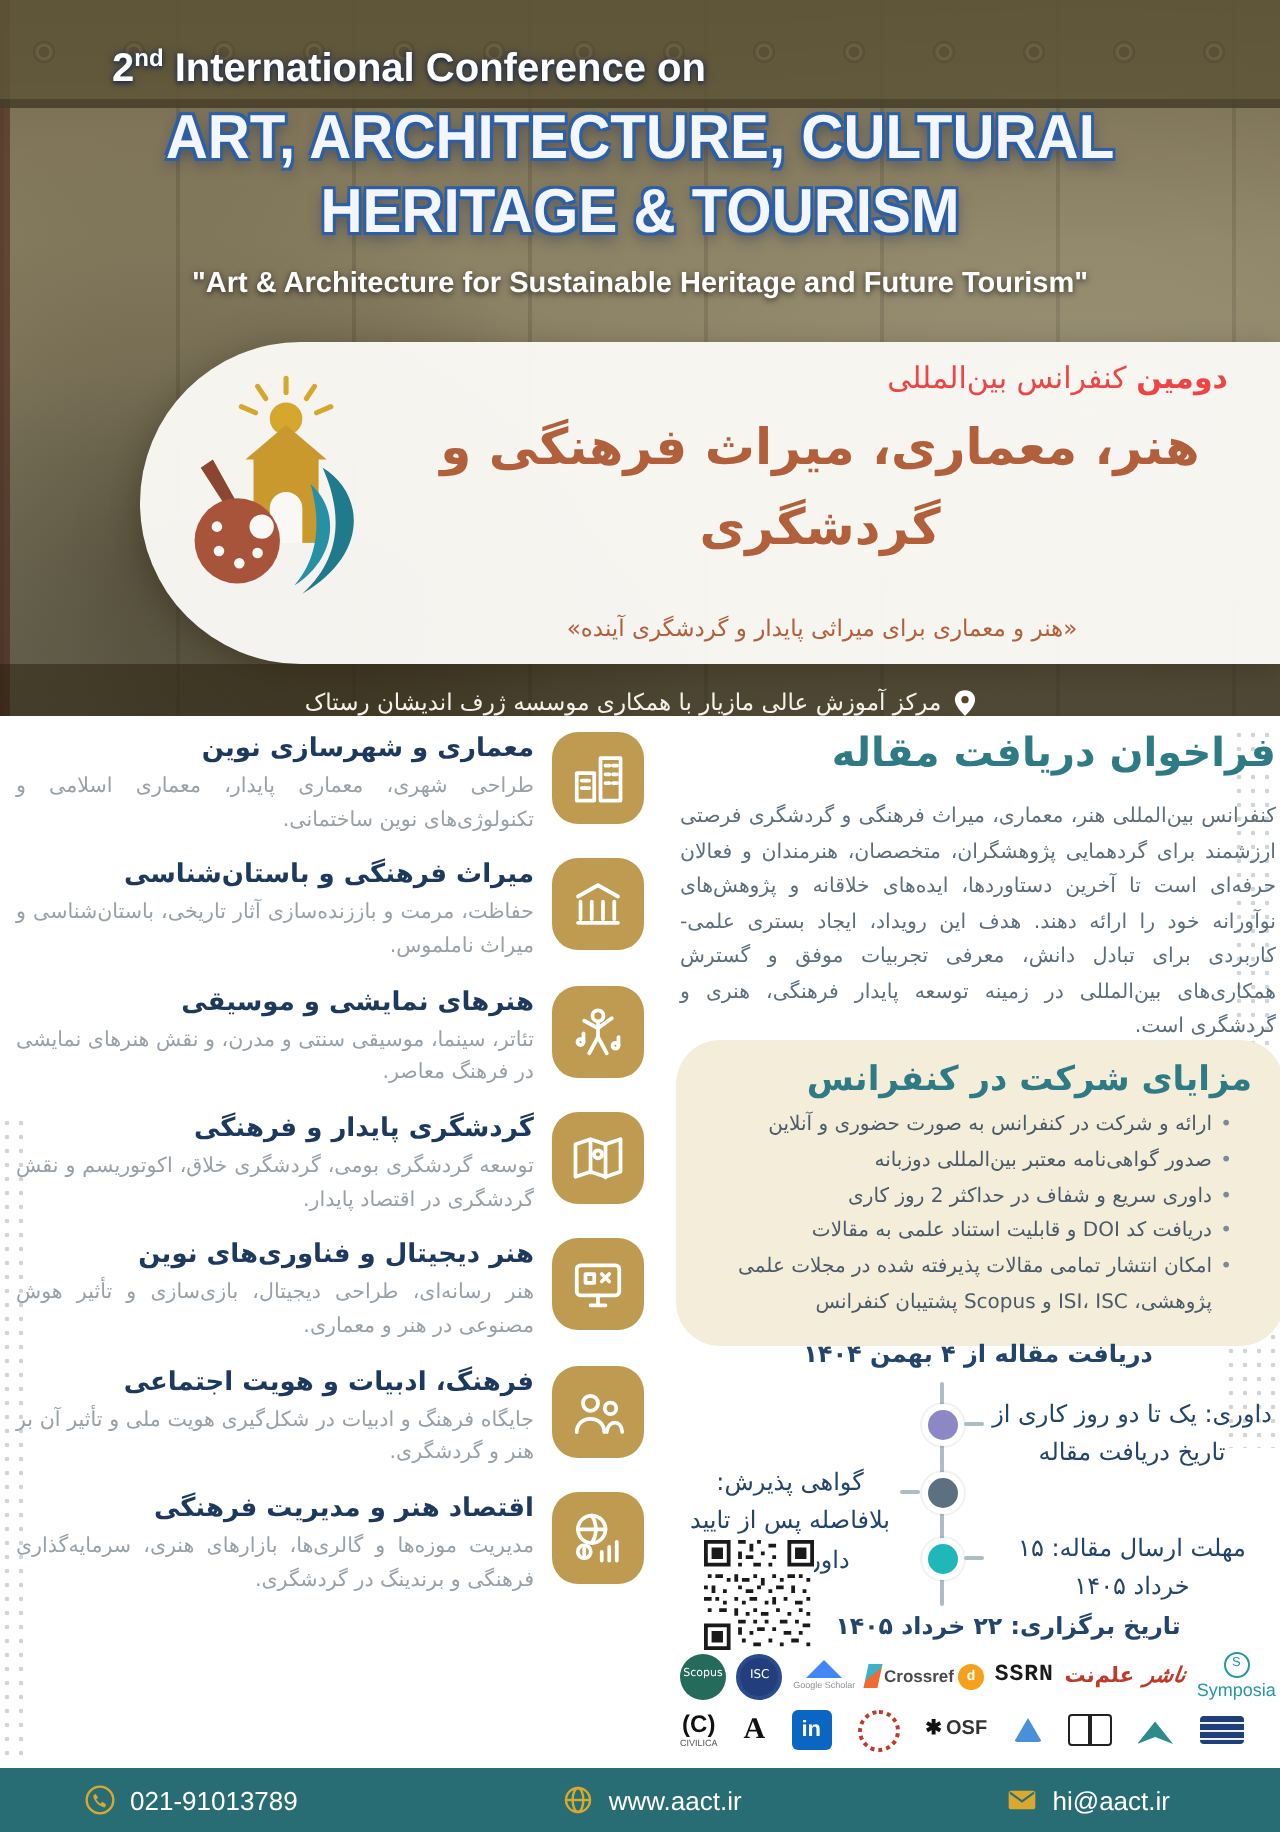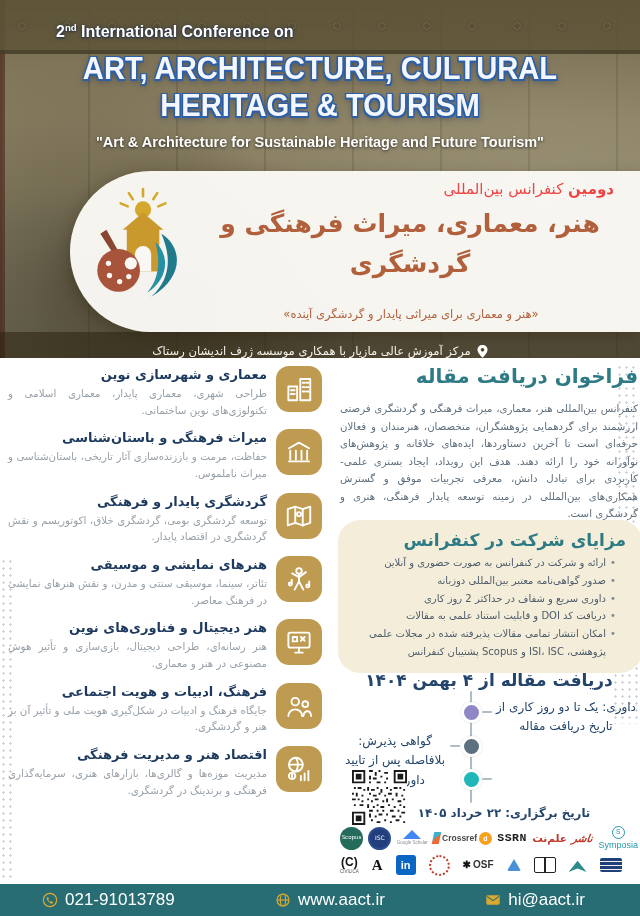--- a/index.html
+++ b/index.html
@@ -14,21 +14,21 @@
       radial-gradient(circle at 30% 82%, rgba(48,40,22,.38), rgba(0,0,0,0) 30%),
       radial-gradient(circle at 85% 60%, rgba(255,250,230,.10), rgba(0,0,0,0) 45%),
       repeating-linear-gradient(90deg, rgba(30,25,12,.14) 0 2px, rgba(0,0,0,0) 2px 88px),
       linear-gradient(180deg,#665c41 0%,#7c7155 14%,#8b8164 34%,#8e8569 52%,#827d66 74%,#6f6c59 100%);}
   .hero-frieze{position:absolute;left:0;top:0;width:100%;height:54px;opacity:.85;
     background:
       radial-gradient(circle 9px at 22px 26px, #554c33 28%, #6e6447 34%, #51482f 58%, rgba(0,0,0,0) 64%),
       linear-gradient(180deg,#5e5539 0 92%, #463e28 92% 100%);
     background-size:45px 54px, 100% 100%;}
   .hero-kicker{position:absolute;left:56px;top:22px;color:#fff;
-    font-family:"Liberation Sans","DejaVu Sans",sans-serif;font-weight:bold;font-size:16px;
+    font-family:"Liberation Sans","DejaVu Sans",sans-serif;font-weight:bold;font-size:20px;
     text-shadow:0 1px 2px rgba(15,35,80,.8),0 0 4px rgba(15,35,80,.6);}
   .hero-kicker sup{font-size:.6em;}
   .hero-title{position:absolute;left:0;top:50px;width:100%;margin:0;text-align:center;
     font-family:"Liberation Sans","DejaVu Sans",sans-serif;font-weight:bold;font-size:31px;line-height:37px;
     color:#f3f7fd;transform:scaleX(.94);
     text-shadow:-1.5px -1.5px 0 #2d5fa6,1.5px -1.5px 0 #2d5fa6,-1.5px 1.5px 0 #2d5fa6,1.5px 1.5px 0 #2d5fa6,0 3px 7px rgba(18,40,88,.55);}
   .hero-title-inner{display:block;max-width:600px;margin:0 auto;}
   .hero-subtitle{position:absolute;left:0;top:134px;width:100%;text-align:center;color:#fdfdfd;
     font-family:"Liberation Sans","DejaVu Sans",sans-serif;font-weight:bold;font-size:14.5px;
     text-shadow:0 1px 3px rgba(0,0,0,.65);}
@@ -72,21 +72,21 @@
   .call-title{position:absolute;top:6px;right:0;left:0;margin:0;color:#2e7b85;font-size:20px;font-weight:600;text-align:right;}
   .call-body{position:absolute;top:42px;right:0;left:0;margin:0;color:#5d6e7c;font-size:10.2px;line-height:1.72;text-align:justify;}
   .benefits{position:absolute;top:162px;right:-4px;left:-2px;background:#f4edda;border-radius:22px;padding:10px 16px 12px;}
   .benefits-title{margin:0 0 4px;color:#2e7b85;font-size:17px;font-weight:600;text-align:right;}
   .benefits ul{margin:0;padding:0 10px 0 0;list-style:none;}
   .benefits li{position:relative;color:#4b5b6a;font-size:10px;line-height:1.78;padding-right:10px;}
   .benefits li::before{content:"•";position:absolute;right:0;top:0;color:#7b8a97;}
 
   
   .timeline{position:absolute;top:312px;left:0;right:0;height:150px;color:#23456b;}
-  .tl-start{position:absolute;top:0;left:0;right:0;text-align:center;font-size:17px;font-weight:600;}
+  .tl-start{position:absolute;top:0;left:0;right:0;text-align:center;font-size:12px;font-weight:600;}
   .tl-line{position:absolute;left:130px;top:21px;width:2px;height:112px;background:#aebcc4;border-radius:2px;}
   .tl-node{position:absolute;width:15px;height:15px;border-radius:50%;border:3px solid #fff;box-shadow:0 0 0 1px rgba(0,0,0,.05);}
   .tl-node.n1{left:121px;top:32px;background:#8d87c6;}
   .tl-node.n2{left:121px;top:66px;background:#5c7080;}
   .tl-node.n3{left:121px;top:99px;background:#1fb7ba;}
   .tl-conn{position:absolute;height:2px;background:#aebcc4;border-radius:2px;}
   .c1{left:142px;top:41px;width:10px;}
   .c2{left:110px;top:75px;width:10px;}
   .c3{left:142px;top:108px;width:10px;}
   .tl-text{position:absolute;font-size:12px;line-height:1.62;text-align:center;}
@@ -122,21 +122,21 @@
   .chip-osf{flex-direction:row;gap:2px;color:#333;font-weight:bold;font-size:10px;font-family:"Liberation Sans",sans-serif;}
   .osf-gear{color:#111;font-size:10px;}
   .chip-scholarfig{width:0;height:0;border-left:7px solid rgba(0,0,0,0);border-right:7px solid rgba(0,0,0,0);border-bottom:12px solid #4a90d9;border-radius:2px;}
   .chip-book{width:20px;height:14px;border:1.6px solid #222;border-radius:2px;background:linear-gradient(90deg,rgba(0,0,0,0) 0 46%,#222 46% 54%,rgba(0,0,0,0) 54%);}
   .chip-leafbook{width:18px;height:14px;background:#2e8b8b;clip-path:polygon(0 100%,50% 20%,100% 100%,50% 75%);}
   .chip-navybadge{width:22px;height:14px;border-radius:2px;background:repeating-linear-gradient(180deg,#1f3f7a 0 3px,#f0f0f0 3px 4px);}
 
   
   .footer{position:absolute;left:0;top:884px;width:640px;height:32px;background:#286d73;
     display:flex;align-items:center;justify-content:space-between;padding:0 55px 0 42px;box-sizing:border-box;}
-  .footer-item{display:flex;align-items:center;gap:7px;color:#fff;font-size:17px;
+  .footer-item{display:flex;align-items:center;gap:7px;color:#fff;font-size:13px;
     font-family:"Liberation Sans","DejaVu Sans",sans-serif;}
   .footer-item svg{width:16px;height:16px;}
 </style>
 </head>
 <body>
 
 <div class="poster">
 
   <header class="hero">
     <div class="hero-frieze"></div>
@@ -215,47 +215,47 @@
         </div>
         <div class="topic-text">
             <div class="topic-title">میراث فرهنگی و باستان‌شناسی</div>
             <div class="topic-desc">حفاظت، مرمت و باززنده‌سازی آثار تاریخی، باستان‌شناسی و میراث ناملموس.</div>
           </div>
       </article>
 
       <article class="topic">
         <div class="topic-icon">
           <svg viewBox="0 0 24 24">
-              <path d="M3 6.5l6-2 6 2 6-2v13l-6 2-6-2-6 2z"></path>
-              <path d="M9 4.8v13 M15 6.8v13"></path>
-              <circle cx="12" cy="10.5" r="1.6"></circle>
-            </svg>
-        </div>
-        <div class="topic-text">
-            <div class="topic-title">گردشگری پایدار و فرهنگی</div>
-            <div class="topic-desc">توسعه گردشگری بومی، گردشگری خلاق، اکوتوریسم و نقش گردشگری در اقتصاد پایدار.</div>
-          </div>
-      </article>
-
-      <article class="topic">
-        <div class="topic-icon">
-          <svg viewBox="0 0 24 24">
               <circle cx="12" cy="5.5" r="2.2"></circle>
               <path d="M12 8.5v5.5"></path>
               <path d="M6.5 7.5 L12 10.5 L17.5 6.5"></path>
               <path d="M12 14l-3.5 6.5 M12 14l3.5 6.5"></path>
               <circle cx="5" cy="16" r="1.2"></circle>
               <path d="M6.2 16V12.5"></path>
               <circle cx="19" cy="17.5" r="1.2"></circle>
               <path d="M20.2 17.5V14"></path>
             </svg>
         </div>
         <div class="topic-text">
             <div class="topic-title">هنرهای نمایشی و موسیقی</div>
             <div class="topic-desc">تئاتر، سینما، موسیقی سنتی و مدرن، و نقش هنرهای نمایشی در فرهنگ معاصر.</div>
+          </div>
+      </article>
+
+      <article class="topic">
+        <div class="topic-icon">
+          <svg viewBox="0 0 24 24">
+              <path d="M3 6.5l6-2 6 2 6-2v13l-6 2-6-2-6 2z"></path>
+              <path d="M9 4.8v13 M15 6.8v13"></path>
+              <circle cx="12" cy="10.5" r="1.6"></circle>
+            </svg>
+        </div>
+        <div class="topic-text">
+            <div class="topic-title">گردشگری پایدار و فرهنگی</div>
+            <div class="topic-desc">توسعه گردشگری بومی، گردشگری خلاق، اکوتوریسم و نقش گردشگری در اقتصاد پایدار.</div>
           </div>
       </article>
 
       <article class="topic">
         <div class="topic-icon">
           <svg viewBox="0 0 24 24">
               <rect x="3.5" y="4.5" width="17" height="12" rx="1.5"></rect>
               <path d="M9 20.5h6 M12 16.5v4"></path>
               <path d="M7 8h3.5v3.5H7z M13.5 8l3 3 M13.5 11l3-3"></path>
             </svg>
@@ -318,20 +318,21 @@
         <div class="tl-start">دریافت مقاله از ۴ بهمن ۱۴۰۴</div>
         <div class="tl-line"></div>
         <div class="tl-node n1"></div>
         <div class="tl-node n2"></div>
         <div class="tl-node n3"></div>
         <div class="tl-conn c1"></div>
         <div class="tl-conn c2"></div>
         <div class="tl-conn c3"></div>
         <div class="tl-text tl-review">داوری: یک تا دو روز کاری از تاریخ دریافت مقاله</div>
         <div class="tl-text tl-accept">گواهی پذیرش: بلافاصله پس از تایید داوری مقاله</div>
+        <div class="tl-text tl-deadline">مهلت ارسال مقاله: ۱۵ خرداد ۱۴۰۵</div>
         <div class="tl-event">تاریخ برگزاری: ۲۲ خرداد ۱۴۰۵</div>
 
         <svg class="qr" viewBox="0 0 29 29">
           <rect width="29" height="29" fill="#fff"></rect>
           <path fill="#1a1a1a" d="M0 0h7v7H0z M22 0h7v7h-7z M0 22h7v7H0z"></path>
           <path fill="#fff" d="M1 1h5v5H1z M23 1h5v5h-5z M1 23h5v5H1z"></path>
           <path fill="#1a1a1a" d="M2 2h3v3H2z M24 2h3v3h-3z M2 24h3v3h-3z"></path>
           <path fill="#1a1a1a" d="M9 0h2v1H9z M12 1h1v2h-1z M14 0h1v1h-1z M17 1h2v1h-2z M9 3h1v2H9z M11 4h2v1h-2z M15 3h1v1h-1z M18 4h1v1h-1z M9 6h1v1H9z M13 6h2v1h-2z M17 6h1v1h-1z M1 9h1v1H1z M3 9h2v1H3z M6 10h1v1H6z M0 12h1v1H0z M2 12h1v2H2z M5 13h1v1H5z M8 9h1v2H8z M10 10h2v1h-2z M13 9h1v1h-1z M15 10h1v2h-1z M18 9h1v1h-1z M20 10h1v1h-1z M22 9h2v1h-2z M25 9h1v1h-1z M27 10h1v1h-1z M9 12h1v1H9z M11 13h2v1h-2z M14 12h1v1h-1z M17 13h1v1h-1z M19 12h2v1h-2z M23 12h1v2h-1z M26 13h1v1h-1z M0 15h2v1H0z M3 15h1v1H3z M5 16h1v1H5z M8 15h1v1H8z M10 16h1v1h-1z M12 15h2v1h-2z M16 16h1v1h-1z M18 15h1v2h-1z M21 15h1v1h-1z M24 16h2v1h-2z M27 15h1v1h-1z M1 18h1v1H1z M4 18h2v1H4z M8 18h1v2H8z M11 19h1v1h-1z M13 18h1v1h-1z M15 19h2v1h-2z M19 18h1v1h-1z M22 19h1v1h-1z M25 18h1v1h-1z M27 19h1v1h-1z M9 21h2v1H9z M13 21h1v1h-1z M16 21h1v1h-1z M20 21h2v1h-2z M24 21h1v1h-1z M26 22h2v1h-2z M9 23h1v2H9z M12 24h1v1h-1z M14 23h2v1h-2z M18 23h1v1h-1z M21 24h2v1h-2z M25 24h1v1h-1z M10 26h1v1h-1z M13 27h2v1h-2z M17 26h1v1h-1z M20 27h1v1h-1z M23 26h2v1h-2z M27 27h1v1h-1z"></path>
         </svg>
       </div>

